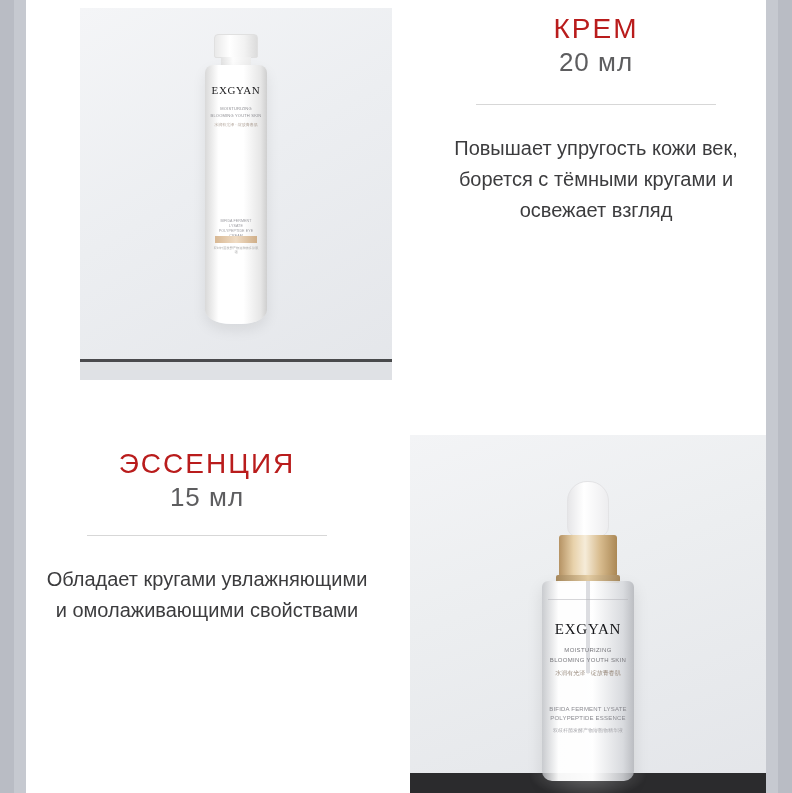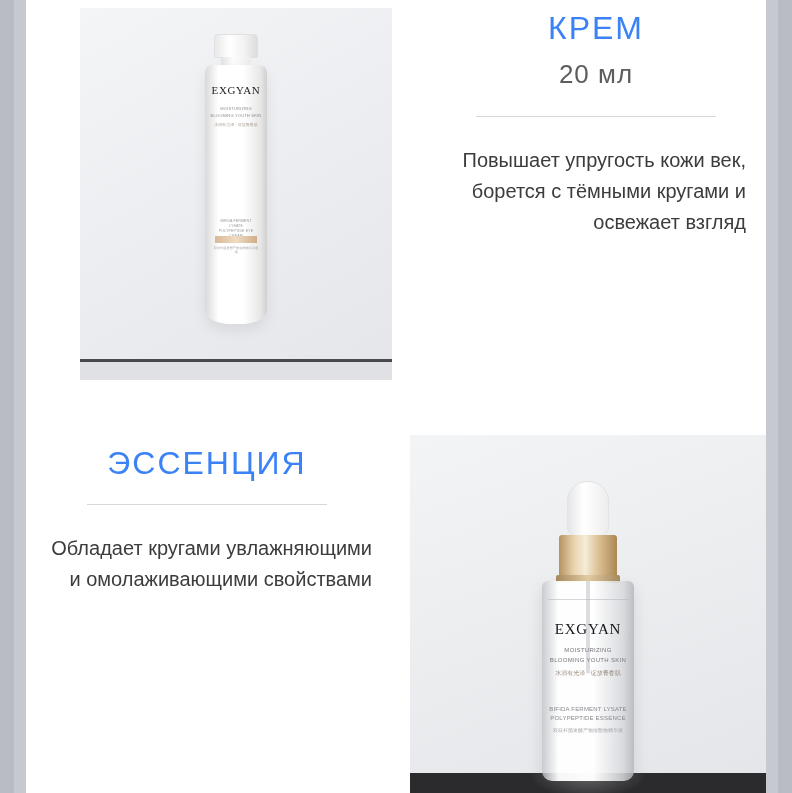--- a/index.html
+++ b/index.html
@@ -166,44 +166,43 @@
   }
 
   .s1-text {
     position: absolute;
     left: 420px;
     top: 10px;
     width: 300px;
     text-align: center;
   }
   .heading {
-    color: #3b82f6;
-    font-size: 32px;
+    color: #b91c1c;
+    font-size: 28px;
     line-height: 37px;
     letter-spacing: 2px;
     font-family: "Liberation Sans", sans-serif;
   }
   .volume {
-    margin-top: 12px;
+    margin-top: 0;
     color: #5d5d5f;
     font-size: 26px;
     letter-spacing: 1px;
   }
   .rule {
     margin: 26px auto 0 auto;
     width: 240px;
     height: 1px;
     background: #d7d7d7;
   }
   .body-copy {
     margin-top: 28px;
     color: #3c3c3e;
     font-size: 20px;
     line-height: 31px;
-    text-align: right;
   }
 
   
   .section2 {
     position: absolute;
     left: 26px;
     top: 421px;
     width: 740px;
     height: 378px;
   }
@@ -391,20 +390,21 @@
       <div class="body-copy">Повышает упругость кожи век, борется с тёмными кругами и освежает взгляд</div>
     </div>
   </div>
 
   <div class="section2">
 
     <div class="s2-text">
       <div class="heading">
         <div>ЭССЕНЦИЯ</div>
       </div>
+      <div class="volume">15 мл</div>
       <div class="rule"></div>
       <div class="body-copy">Обладает кругами увлажняющими и омолаживающими свойствами</div>
     </div>
 
     <div class="photo-essence">
       <div class="floor"></div>
       <div class="reflect"></div>
 
       <div class="dropper">
         <div class="bulb"></div>

